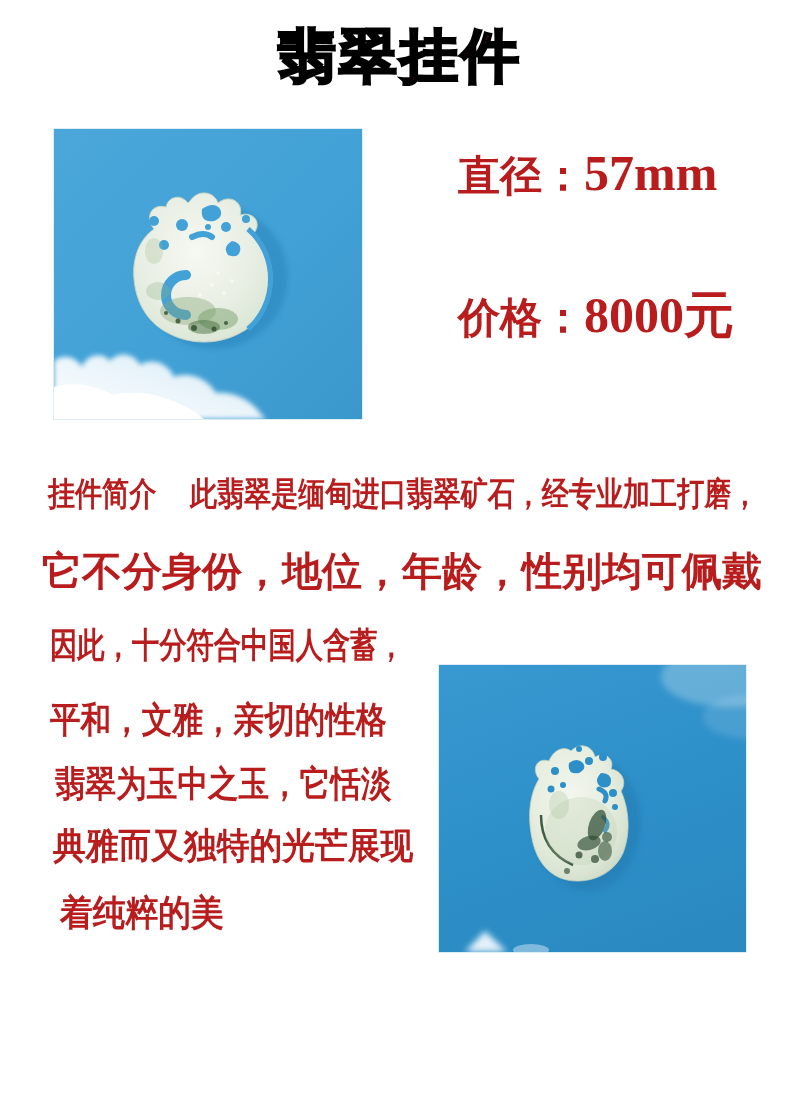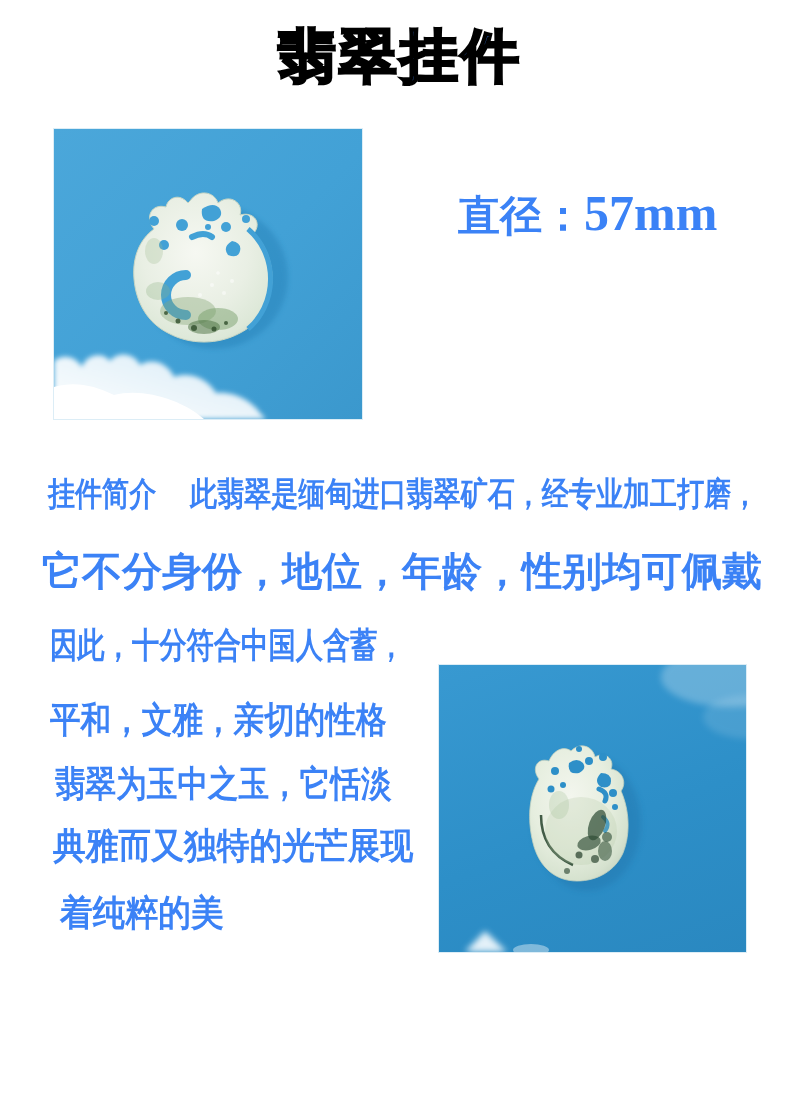--- a/index.html
+++ b/index.html
@@ -3,21 +3,21 @@
 <meta charset="utf-8">
 <style>
   html, body { margin: 0; padding: 0; background: #ffffff; }
   .page {
     position: relative;
     width: 800px;
     height: 1105px;
     background: #ffffff;
     overflow: hidden;
     font-family: "Liberation Serif", "DejaVu Serif", serif;
-    color: #3b82f6;
+    color: #b91c1c;
   }
 
   
   .title {
     position: absolute;
     top: 20px;
     left: 0;
     width: 100%;
     margin: 0;
     text-align: center;
@@ -44,21 +44,21 @@
     left: 438px; top: 664px; width: 309px; height: 289px;
     background: linear-gradient(160deg, #3899d1 0%, #2d8fc8 55%, #2a88c0 100%);
   }
   .photo svg { display: block; }
 
   
   .specs {
     position: absolute;
     left: 458px; top: 146px; width: 330px; height: 210px;
   }
-  .spec-row { position: absolute; left: 0; white-space: nowrap; line-height: 1.1; margin-top: 40px; }
+  .spec-row { position: absolute; left: 0; white-space: nowrap; line-height: 1.1; }
   .spec-row.r0 { top: 0; }
   .spec-row.r1 { top: 66px; }
   .spec-row.r2 { top: 142px; }
   .spec-label {
     font-size: 42px;
     font-weight: 700;
   }
   .spec-value {
     font-size: 50px;
     font-weight: 700;
@@ -154,20 +154,23 @@
                  C 98,228 114,234 120,248 C 136,242 154,250 162,264 C 180,262 198,272 206,284 L 212,290 Z" fill="url(#cloudfade1)" filter="url(#soft1)"></path>
         <path d="M 0,290 L 0,258 C 20,252 40,256 60,266 C 90,258 130,272 150,290 Z" fill="#ffffff"></path>
       </g>
     </svg>
   </div>
 
   <div class="specs">
     <div class="spec-row r0">
       <span class="spec-label">直径：</span><span class="spec-value">57mm</span>
     </div>
+    <div class="spec-row r2">
+      <span class="spec-label">价格：</span><span class="spec-value">8000元</span>
+    </div>
   </div>
 
   <div class="iline l0">挂件简介　 此翡翠是缅甸进口翡翠矿石，经专业加工打磨，</div>
   <div class="iline l1">它不分身份，地位，年龄，性别均可佩戴</div>
   <div class="iline l2">因此，十分符合中国人含蓄，</div>
   <div class="iline l3">平和，文雅，亲切的性格</div>
   <div class="iline l4">翡翠为玉中之玉，它恬淡</div>
   <div class="iline l5">典雅而又独特的光芒展现</div>
   <div class="iline l6">着纯粹的美</div>
 

